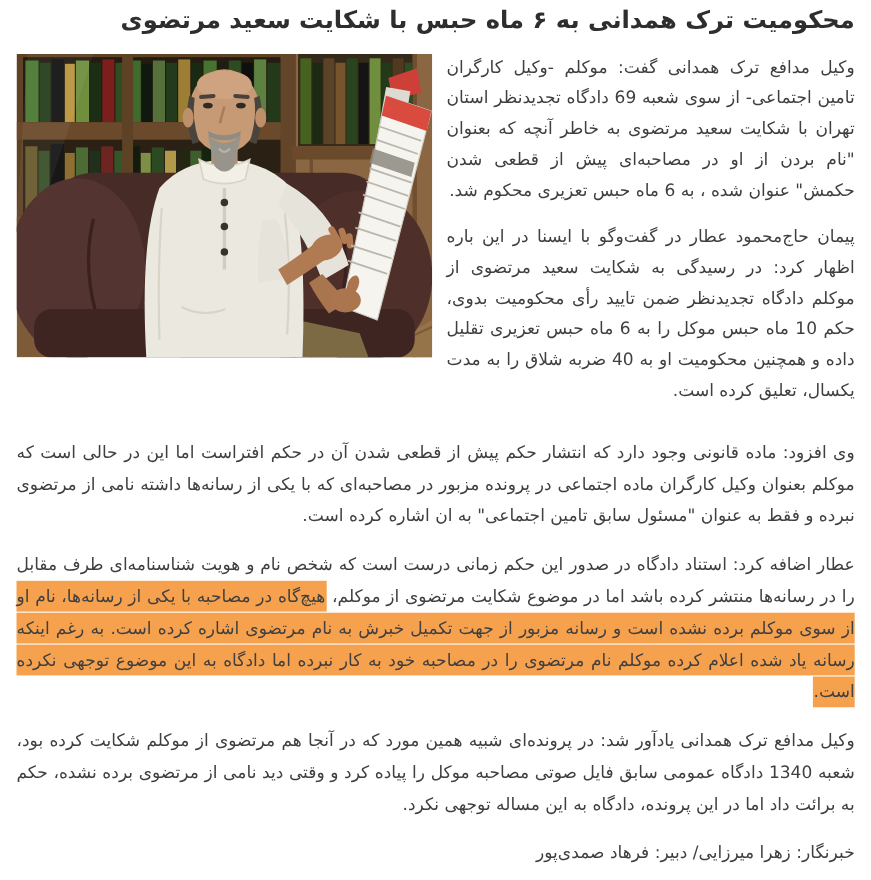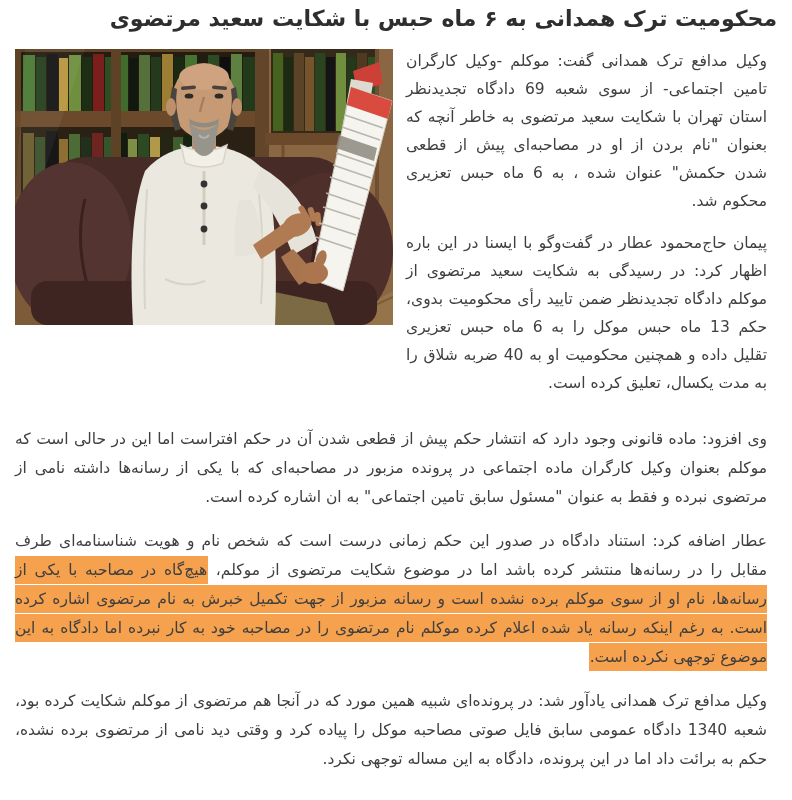--- a/index.html
+++ b/index.html
@@ -10,21 +10,21 @@
   }
   .page{direction:rtl;padding:0 15px 0 15px;}
   .article-title{
     font-size:22px;font-weight:bold;color:#2e2e2e;
     margin:4px 0 12px 0;text-align:right;line-height:1.4;
   }
   .lead-row{display:flex;align-items:flex-start;gap:13px;direction:rtl;}
   .lead-text{flex:1;min-width:0;}
   p.body-p{
     font-size:15.5px;line-height:28px;text-align:justify;
-    margin:0 10px 14px 0;color:#3f3f3f;
+    margin:0 0 14px 0;color:#3f3f3f;
   }
   .full-paragraphs{margin-top:14px;}
   .full-paragraphs p.body-p{line-height:29px;margin-bottom:15px;}
   .hl{background:#f6a14e;padding:5px 1px;}
   .photo-frame{
     width:378px;height:276px;flex:0 0 378px;overflow:hidden;
     margin:2px 0 0 0;
   }
   .photo-frame svg{display:block;}
   .byline{
@@ -36,21 +36,21 @@
 <body style="background: rgb(255, 255, 255); color: rgb(63, 63, 63);">
 
 <div class="page">
 
   <h1 class="article-title">محکومیت ترک همدانی به ۶ ماه حبس با شکایت سعید مرتضوی</h1>
 
   <div class="lead-row">
 
     <div class="lead-text">
       <p class="body-p">وکیل مدافع ترک همدانی گفت: موکلم -وکیل کارگران تامین اجتماعی- از سوی شعبه 69 دادگاه تجدیدنظر استان تهران با شکایت سعید مرتضوی به خاطر آنچه که بعنوان "نام بردن از او در مصاحبه‌ای پیش از قطعی شدن حکمش" عنوان شده ، به 6 ماه حبس تعزیری محکوم شد.</p>
-      <p class="body-p">پیمان حاج‌محمود عطار در گفت‌وگو با ایسنا در این باره اظهار کرد: در رسیدگی به شکایت سعید مرتضوی از موکلم دادگاه تجدیدنظر ضمن تایید رأی محکومیت بدوی، حکم 13 ماه حبس موکل را به 6 ماه حبس تعزیری تقلیل داده و همچنین محکومیت او به 40 ضربه شلاق را به مدت یکسال، تعلیق کرده است.</p>
+      <p class="body-p">پیمان حاج‌محمود عطار در گفت‌وگو با ایسنا در این باره اظهار کرد: در رسیدگی به شکایت سعید مرتضوی از موکلم دادگاه تجدیدنظر ضمن تایید رأی محکومیت بدوی، حکم 10 ماه حبس موکل را به 6 ماه حبس تعزیری تقلیل داده و همچنین محکومیت او به 40 ضربه شلاق را به مدت یکسال، تعلیق کرده است.</p>
     </div>
 
     <figure class="photo-frame" style="margin:2px 0 0 0">
       <svg width="378" height="276" viewBox="0 0 378 276" xmlns="http://www.w3.org/2000/svg">
 
         <g>
           <rect width="378" height="276" fill="#7d5a38"></rect>
           <rect x="250" y="0" width="128" height="276" fill="#8a6742"></rect>
           <line x1="268" y1="0" x2="268" y2="276" stroke="#6f4f30" stroke-width="3"></line>
           <line x1="362" y1="0" x2="362" y2="276" stroke="#6f4f30" stroke-width="4"></line>
@@ -201,15 +201,16 @@
         </g>
       </svg>
     </figure>
 
   </div>
 
   <div class="full-paragraphs">
     <p class="body-p">وی افزود: ماده قانونی وجود دارد که انتشار حکم پیش از قطعی شدن آن در حکم افتراست اما این در حالی است که موکلم بعنوان وکیل کارگران ماده اجتماعی در پرونده مزبور در مصاحبه‌ای که با یکی از رسانه‌ها داشته نامی از مرتضوی نبرده و فقط به عنوان "مسئول سابق تامین اجتماعی" به ان اشاره کرده است.</p>
     <p class="body-p"><span>عطار اضافه کرد: استناد دادگاه در صدور این حکم زمانی درست است که شخص نام و هویت شناسنامه‌ای طرف مقابل را در رسانه‌ها منتشر کرده باشد اما در موضوع شکایت مرتضوی از موکلم، </span><span class="hl" style="background: rgb(246, 161, 78);">هیچ‌گاه در مصاحبه با یکی از رسانه‌ها، نام او از سوی موکلم برده نشده است و رسانه مزبور از جهت تکمیل خبرش به نام مرتضوی اشاره کرده است. به رغم اینکه رسانه یاد شده اعلام کرده موکلم نام مرتضوی را در مصاحبه خود به کار نبرده اما دادگاه به این موضوع توجهی نکرده است.</span></p>
     <p class="body-p">وکیل مدافع ترک همدانی یادآور شد: در پرونده‌ای شبیه همین مورد که در آنجا هم مرتضوی از موکلم شکایت کرده بود، شعبه 1340 دادگاه عمومی سابق فایل صوتی مصاحبه موکل را پیاده کرد و وقتی دید نامی از مرتضوی برده نشده، حکم به برائت داد اما در این پرونده، دادگاه به این مساله توجهی نکرد.</p>
+    <p class="byline">خبرنگار: زهرا میرزایی/ دبیر: فرهاد صمدی‌پور</p>
   </div>
 
 </div>
 
 </body></html>

